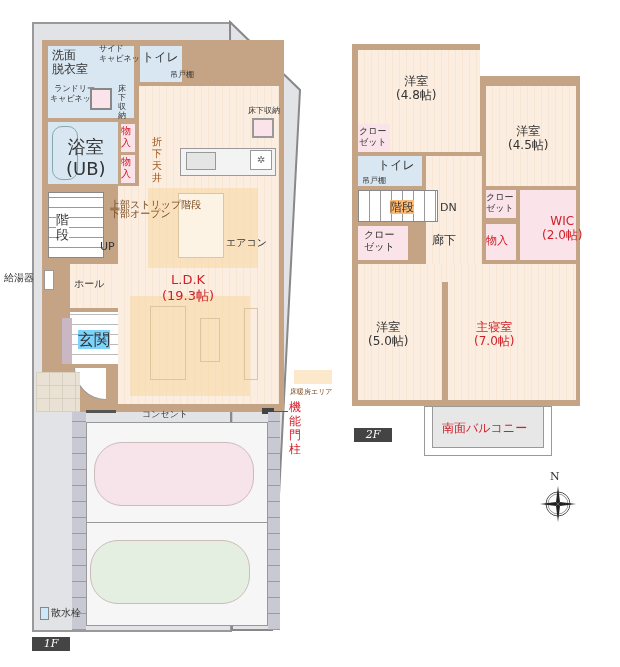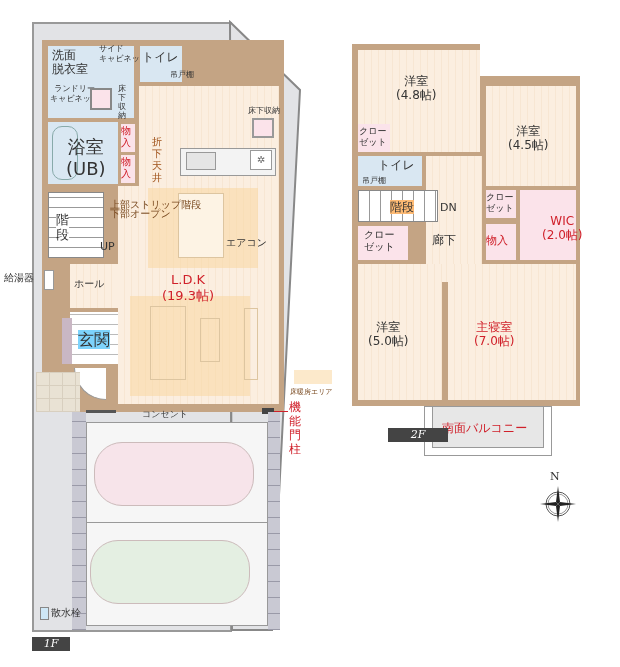--- a/index.html
+++ b/index.html
@@ -158,21 +158,21 @@
   <div class="abs floor" style="left:18px;top:234px;width:84px;height:136px;"></div>
   <div class="label" style="left:28px;top:290px;font-size:12px;"><span>洋室</span><br><span>(5.0帖)</span></div>
 
   <div class="abs floor" style="left:108px;top:234px;width:128px;height:136px;"></div>
   <div class="label red" style="left:134px;top:290px;font-size:12px;"><span>主寝室</span><br><span>(7.0帖)</span></div>
 
   <div class="abs" style="left:84px;top:376px;width:128px;height:50px;border:1px solid #999;background:#fff;"></div>
   <div class="abs" style="left:92px;top:376px;width:112px;height:42px;background:#e7e7e7;border:1px solid #999;"></div>
   <div class="label red" style="left:102px;top:391px;font-size:12px;">南面バルコニー</div>
 
-  <div class="abs tag" style="left:14px;top:398px;width:60px;height:14px;margin-left:34px;">2F</div>
+  <div class="abs tag" style="left:14px;top:398px;width:38px;height:14px;">2F</div>
 </div>
 
 <div class="abs" style="left:538px;top:470px;width:40px;height:60px;">
   <div class="label" style="left:12px;top:0;font-size:11px;font-family:'DejaVu Serif',serif;">N</div>
   <svg class="abs" style="left:0;top:14px;" width="40" height="40" viewBox="0 0 40 40">
     <circle cx="20" cy="20" r="12" fill="none" stroke="#555" stroke-width="1"></circle>
     <circle cx="20" cy="20" r="10" fill="none" stroke="#555" stroke-width="0.6"></circle>
     <polygon points="20,2 22,18 20,20 18,18" fill="#222"></polygon>
     <polygon points="20,38 22,22 20,20 18,22" fill="#222"></polygon>
     <polygon points="2,20 18,18 20,20 18,22" fill="#222"></polygon>

